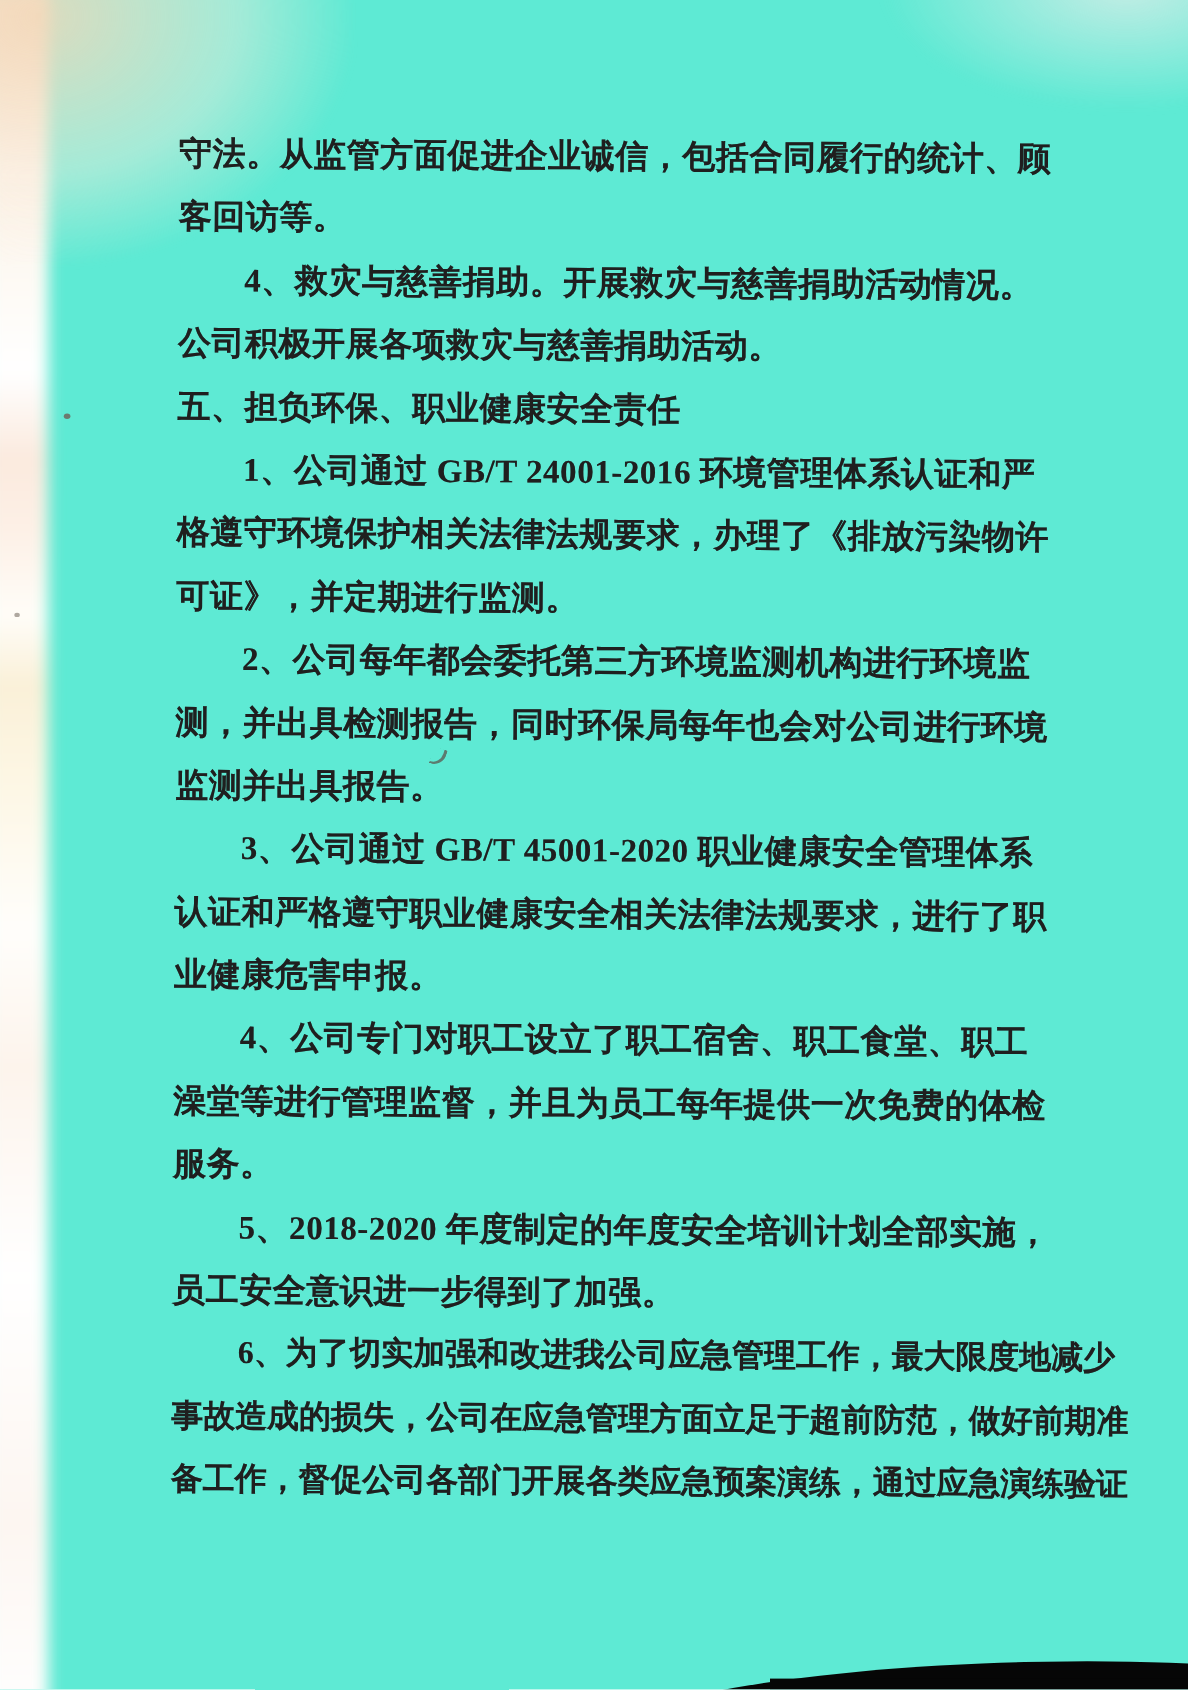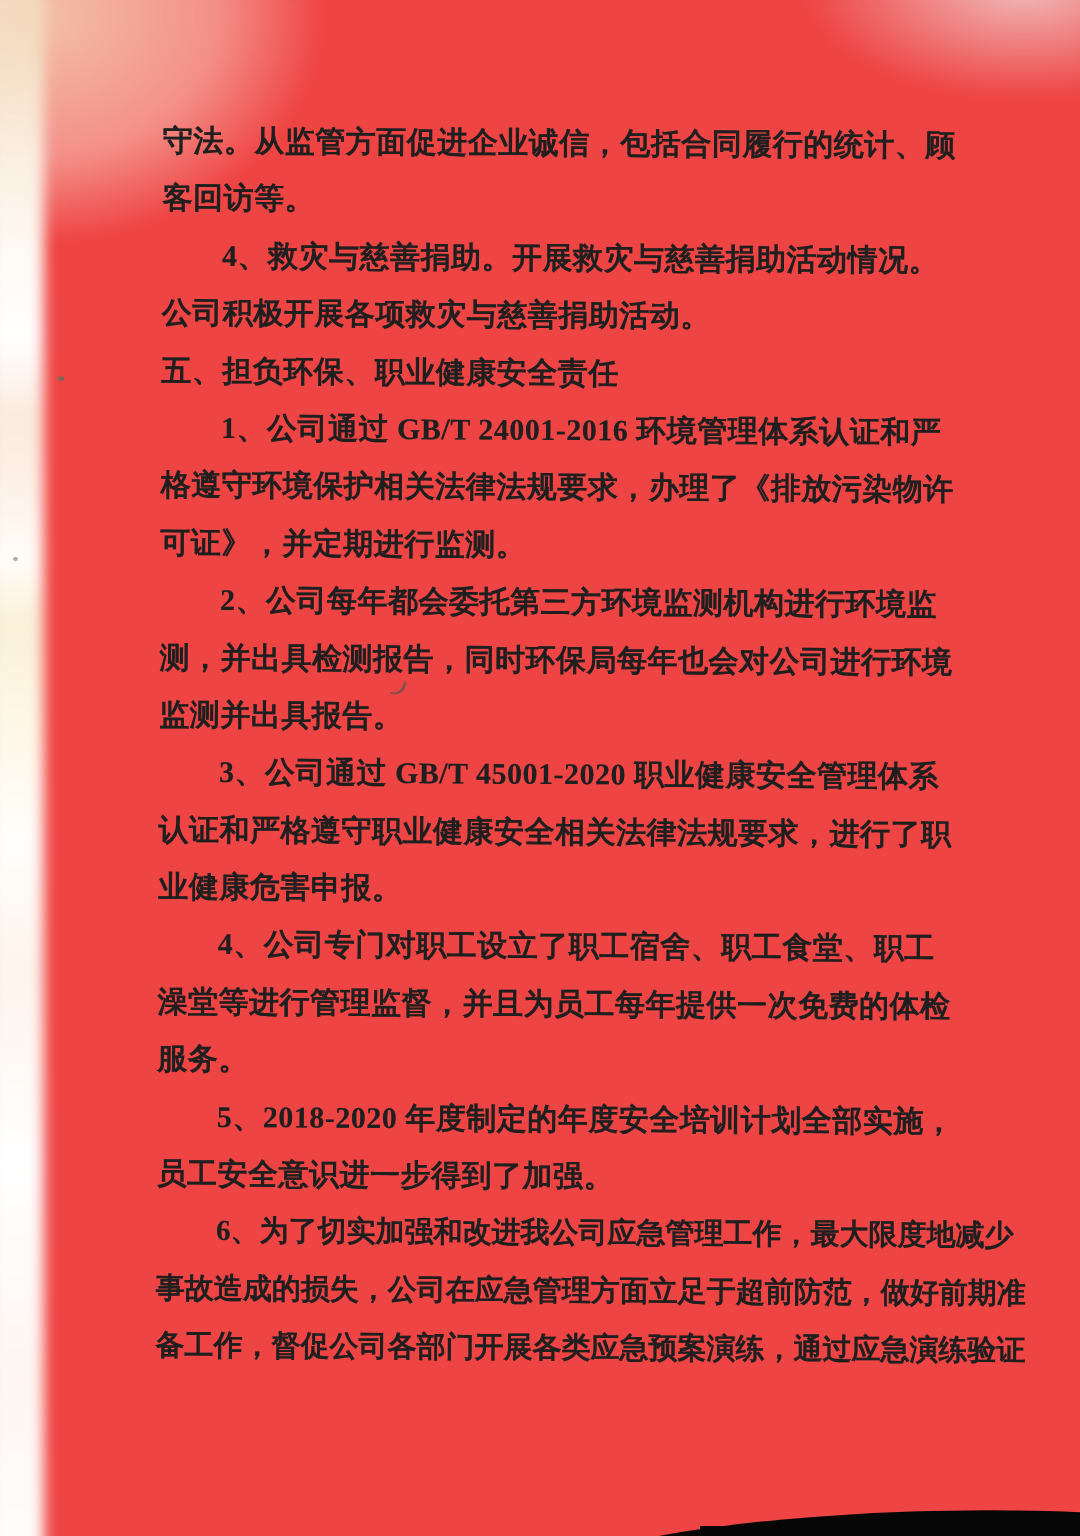--- a/index.html
+++ b/index.html
@@ -1,18 +1,18 @@
 <!DOCTYPE html>
 <html><head>
 <meta charset="utf-8">
 <style>
   html,body{margin:0;padding:0;background:#ffffff;}
   .page{
     position:relative;width:1080px;height:1536px;overflow:hidden;
-    background:#ef4444;
+    background:#5eead4;
     font-family:"Liberation Serif","DejaVu Serif",serif;
   }
   
   .left-band{
     position:absolute;left:-14px;top:-10px;width:58px;height:103%;
     background:linear-gradient(180deg,
       #f2dcc2 0%, #f9ecdc 7%, #fdf7ef 14%, #ffffff 22%,
       #fbeade 27%, #fdf0e6 31%, #fffdf8 36%,
       #faf0d8 40%, #fdf6e3 45%, #fffefb 54%,
       #fdf4ec 62%, #ffffff 74%, #fdf6f1 88%, #ffffff 100%);

